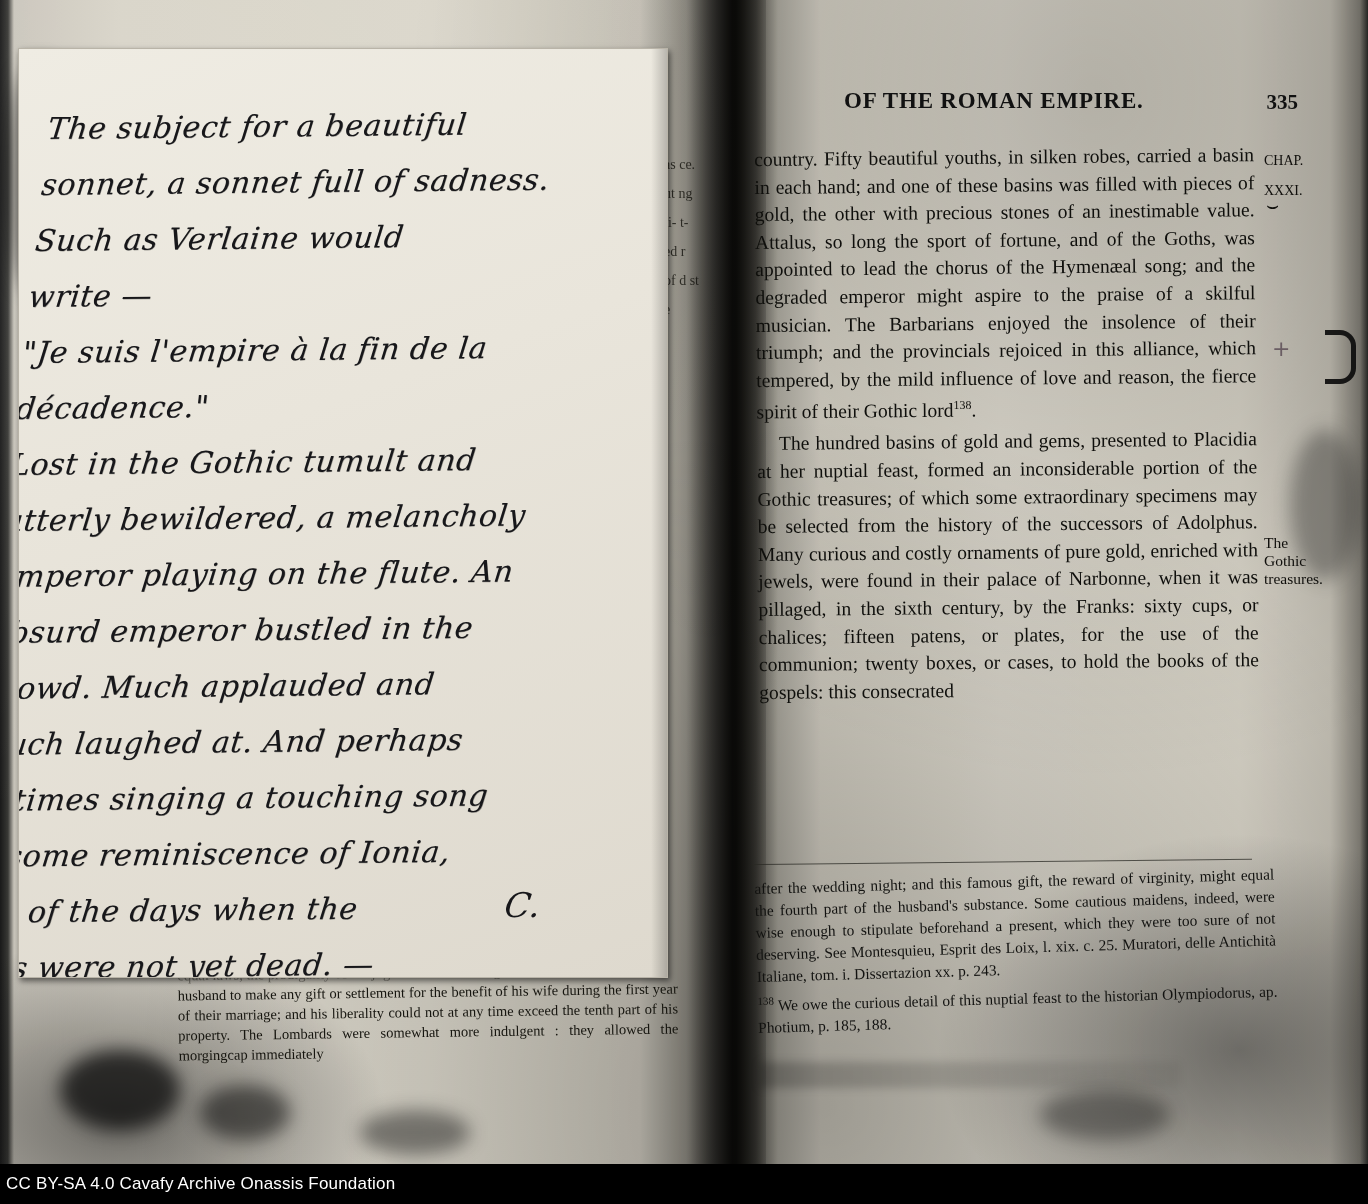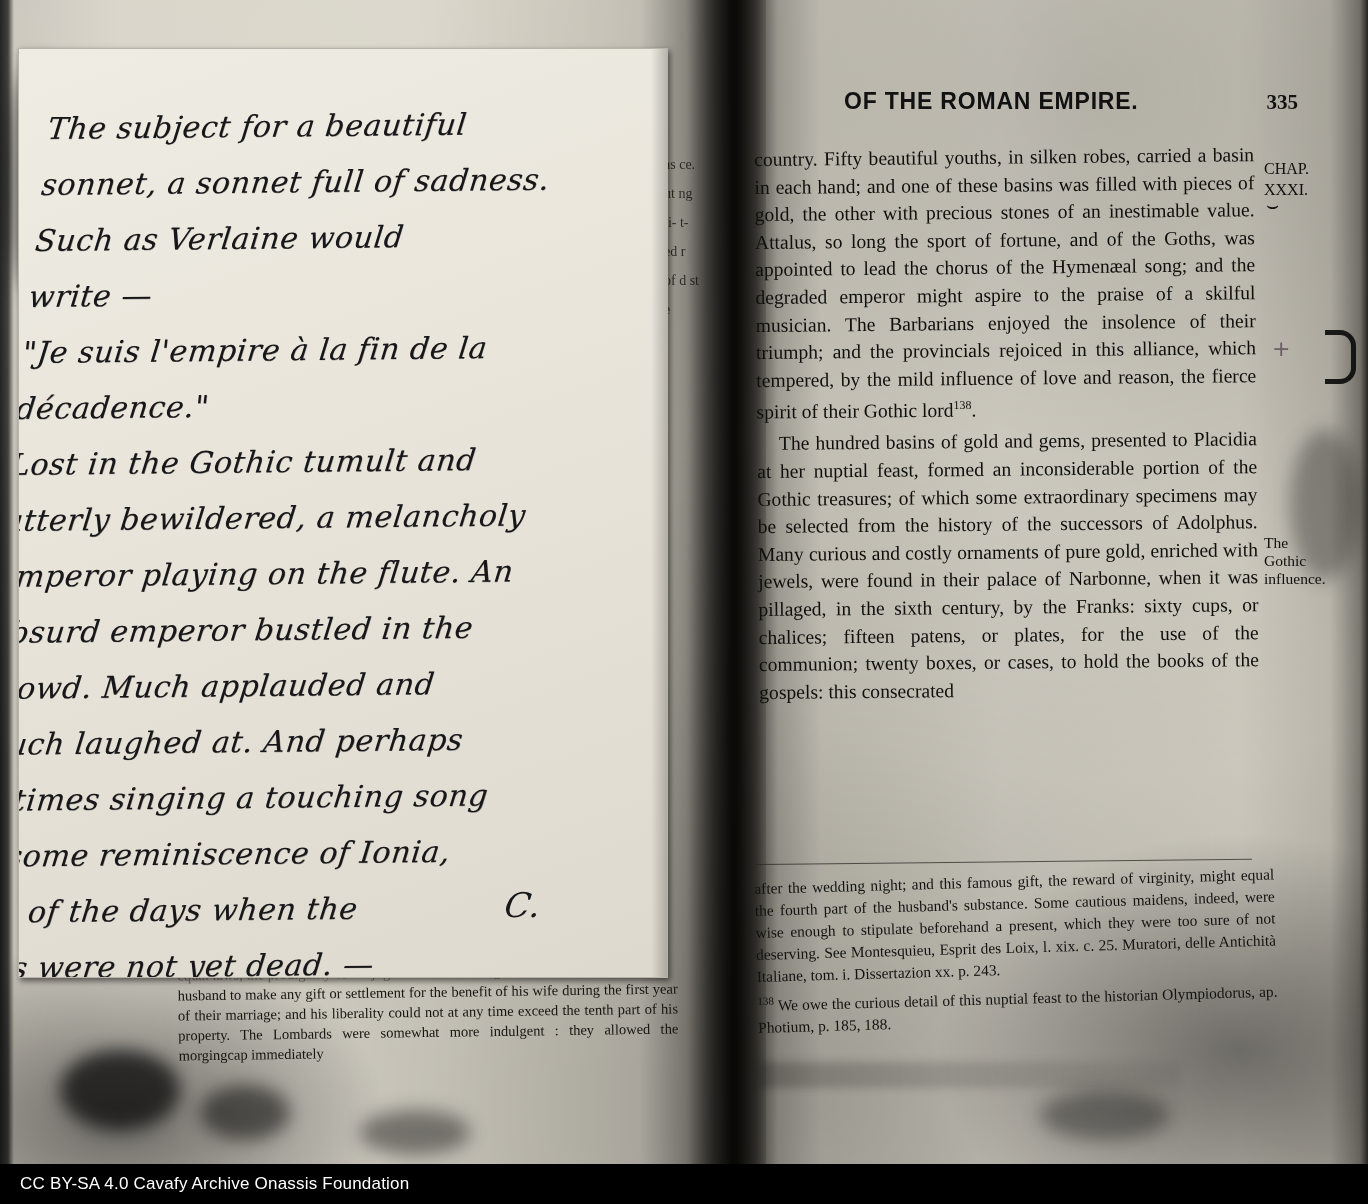--- a/index.html
+++ b/index.html
@@ -131,21 +131,21 @@
     left: 748px; top: 84px;
     width: 570px; height: 980px;
   }
   .rp-header {
     position: relative;
     height: 34px;
   }
   .rp-title {
     position: absolute;
     left: 96px; top: 4px;
-    font-family: Liberation Sans, sans-serif;
+    font-family: Liberation Serif, serif;
     font-weight: bold;
     font-size: 23px;
     letter-spacing: 0.8px;
     color: #111;
   }
   .rp-pageno {
     position: absolute;
     right: 20px; top: 6px;
     font-family: "Liberation Serif", serif;
     font-weight: bold;
@@ -168,26 +168,26 @@
   .rp-body p + p { margin-top: 4px; text-indent: 22px; }
   .rp-body .sup { font-size: 12px; vertical-align: super; }
 
   .marg {
     position: absolute;
     font-family: "Liberation Serif", serif;
     color: #100f0c;
     line-height: 19px;
   }
   .marg-chap {
-    left: 516px; top: 74px;
+    left: 516px; top: 62px;
     width: 58px;
-    font-size: 16px;
+    font-size: 14px;
     font-weight: normal;
     text-align: left;
-    line-height: 21px;
+    line-height: 30px;
   }
   .marg-brace {
     position: absolute;
     left: 518px; top: 110px;
     font-size: 20px;
     color: #100f0c;
   }
   .marg-goth {
     left: 516px; top: 450px;
     width: 60px;
@@ -249,21 +249,21 @@
   .credit {
     position: absolute;
     left: 0; bottom: 0;
     width: 1368px; height: 40px;
     background: #000;
     color: #fff;
     font-family: "Liberation Sans", sans-serif;
     font-size: 17px;
     display: flex;
     align-items: center;
-    padding-left: 20px;
+    padding-left: 6px;
     box-sizing: border-box;
     letter-spacing: 0.2px;
   }
 
   .gutter-shadow {
     position:absolute; left: 686px; top: 0; width: 80px; height: 1165px;
     background: linear-gradient(90deg, rgba(0,0,0,0) 0%, rgba(0,0,0,0.55) 45%, rgba(0,0,0,0.75) 58%, rgba(0,0,0,0.15) 100%);
     pointer-events:none;
   }
 </style>
@@ -328,21 +328,21 @@
       <div class="rp-pageno">335</div>
     </div>
 
     <div class="rp-body">
       <p><span>country.  Fifty beautiful youths, in silken robes, carried a basin in each hand; and one of these basins was filled with pieces of gold, the other with precious stones of an inestimable value. Attalus, so long the sport of fortune, and of the Goths, was appointed to lead the chorus of the Hymenæal song; and the degraded emperor might aspire to the praise of a skilful musician. The Barbarians enjoyed the insolence of their triumph; and the provincials rejoiced in this alliance, which tempered, by the mild influence of love and reason, the fierce spirit of their Gothic lord</span><span class="sup">138</span>.</p>
       <p>The hundred basins of gold and gems, presented to Placidia at her nuptial feast, formed an inconsiderable portion of the Gothic treasures; of which some extraordinary specimens may be selected from the history of the successors of Adolphus.  Many curious and costly ornaments of pure gold, enriched with jewels, were found in their palace of Narbonne, when it was pillaged, in the sixth century, by the Franks: sixty cups, or chalices; fifteen patens, or plates, for the use of the communion; twenty boxes, or cases, to hold the books of the gospels: this consecrated</p>
     </div>
 
     <div class="marg marg-chap">CHAP. XXXI.</div>
     <div class="marg-brace">⌣</div>
-    <div class="marg marg-goth">The Gothic influence.</div>
+    <div class="marg marg-goth">The Gothic treasures.</div>
 
     <div class="rp-rule"></div>
 
     <div class="rp-notes">
       <p>after the wedding night; and this famous gift, the reward of virginity, might equal the fourth part of the husband's substance.  Some cautious maidens, indeed, were wise enough to stipulate beforehand a present, which they were too sure of not deserving.  See Montesquieu, Esprit des Loix, l. xix. c. 25.  Muratori, delle Antichità Italiane, tom. i. Dissertazion xx. p. 243.</p>
       <p><span class="sup">138</span> <span>We owe the curious detail of this nuptial feast to the historian Olympiodorus, ap. Photium, p. 185, 188.</span></p>
     </div>
   </div>
 
   <div class="smudge-line"></div>

